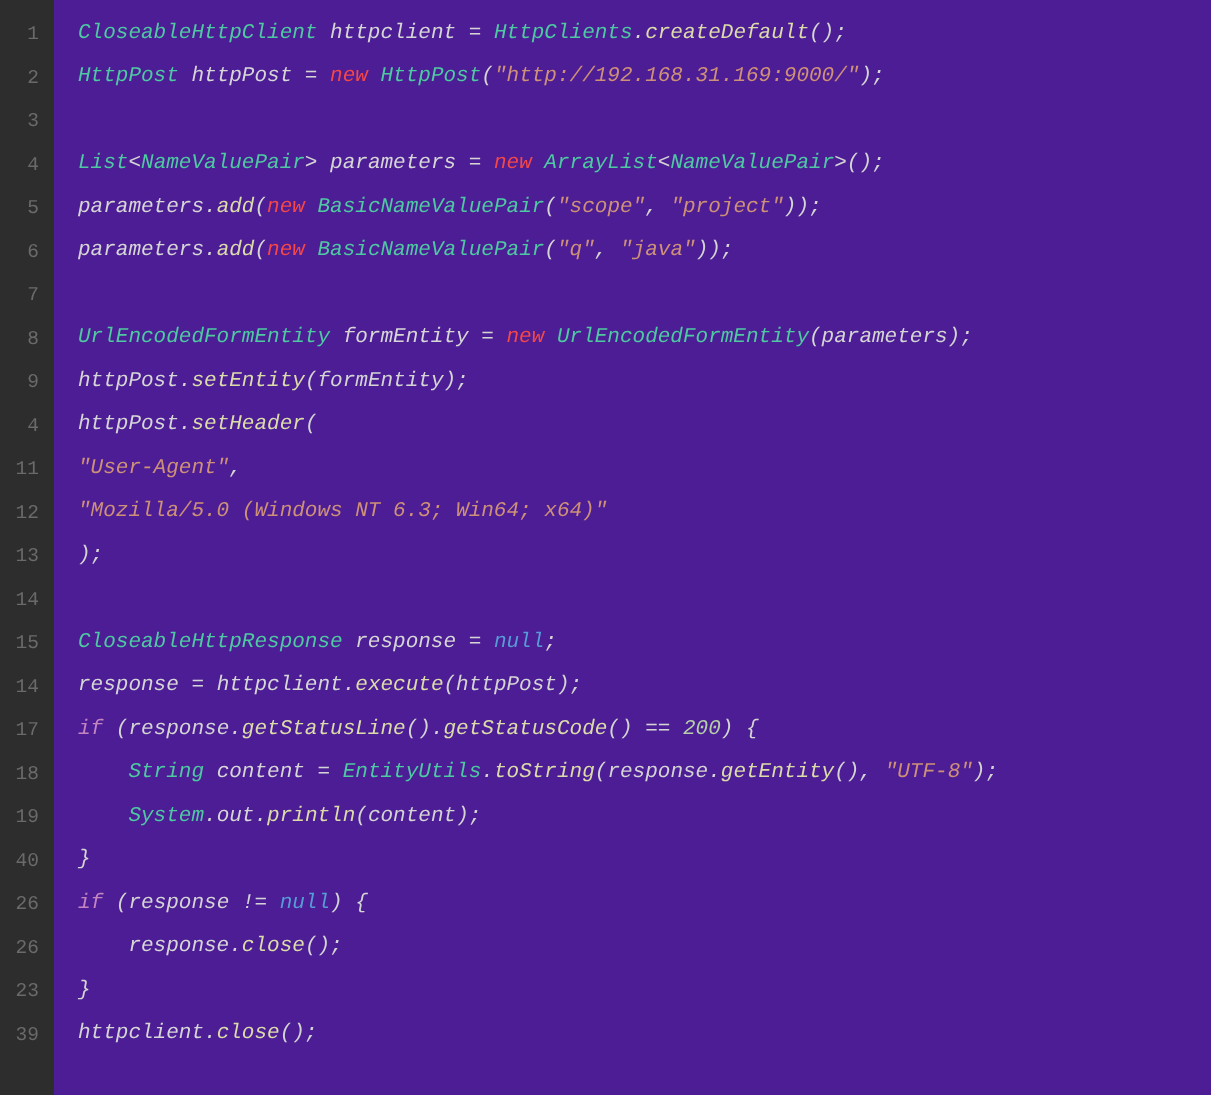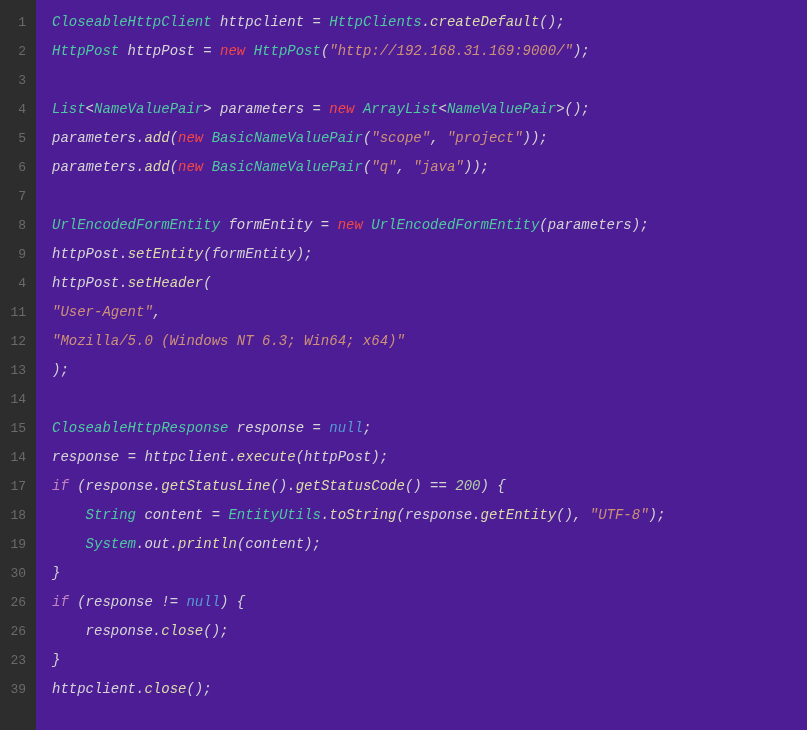--- a/index.html
+++ b/index.html
@@ -66,20 +66,20 @@
       <span class="ln">4</span>
       <span class="ln">11</span>
       <span class="ln">12</span>
       <span class="ln">13</span>
       <span class="ln">14</span>
       <span class="ln">15</span>
       <span class="ln">14</span>
       <span class="ln">17</span>
       <span class="ln">18</span>
       <span class="ln">19</span>
-      <span class="ln">30</span>
+      <span class="ln">40</span>
       <span class="ln">26</span>
       <span class="ln">26</span>
       <span class="ln">23</span>
       <span class="ln">39</span>
     </div>
   <div class="code"><span class="line"><span class="t-type">CloseableHttpClient</span><span class="t-default"> httpclient </span><span class="t-punct">= </span><span class="t-type">HttpClients</span><span class="t-punct">.</span><span class="t-method">createDefault</span><span class="t-punct">();</span></span><span class="line"><span class="t-type">HttpPost</span><span class="t-default"> httpPost </span><span class="t-punct">= </span><span class="t-new">new</span><span class="t-default"> </span><span class="t-type">HttpPost</span><span class="t-punct">(</span><span class="t-string">"http://192.168.31.169:9000/"</span><span class="t-punct">);</span></span><span class="line">&nbsp;</span><span class="line"><span class="t-type">List</span><span class="t-punct">&lt;</span><span class="t-type">NameValuePair</span><span class="t-punct">&gt; </span><span class="t-default">parameters </span><span class="t-punct">= </span><span class="t-new">new</span><span class="t-default"> </span><span class="t-type">ArrayList</span><span class="t-punct">&lt;</span><span class="t-type">NameValuePair</span><span class="t-punct">&gt;();</span></span><span class="line"><span class="t-default">parameters</span><span class="t-punct">.</span><span class="t-method">add</span><span class="t-punct">(</span><span class="t-new">new</span><span class="t-default"> </span><span class="t-type">BasicNameValuePair</span><span class="t-punct">(</span><span class="t-string">"scope"</span><span class="t-punct">, </span><span class="t-string">"project"</span><span class="t-punct">));</span></span><span class="line"><span class="t-default">parameters</span><span class="t-punct">.</span><span class="t-method">add</span><span class="t-punct">(</span><span class="t-new">new</span><span class="t-default"> </span><span class="t-type">BasicNameValuePair</span><span class="t-punct">(</span><span class="t-string">"q"</span><span class="t-punct">, </span><span class="t-string">"java"</span><span class="t-punct">));</span></span><span class="line">&nbsp;</span><span class="line"><span class="t-type">UrlEncodedFormEntity</span><span class="t-default"> formEntity </span><span class="t-punct">= </span><span class="t-new">new</span><span class="t-default"> </span><span class="t-type">UrlEncodedFormEntity</span><span class="t-punct">(parameters);</span></span><span class="line"><span class="t-default">httpPost</span><span class="t-punct">.</span><span class="t-method">setEntity</span><span class="t-punct">(formEntity);</span></span><span class="line"><span class="t-default">httpPost</span><span class="t-punct">.</span><span class="t-method">setHeader</span><span class="t-punct">(</span></span><span class="line"><span class="t-string">"User-Agent"</span><span class="t-punct">,</span></span><span class="line"><span class="t-string">"Mozilla/5.0 (Windows NT 6.3; Win64; x64)"</span></span><span class="line"><span class="t-punct">);</span></span><span class="line">&nbsp;</span><span class="line"><span class="t-type">CloseableHttpResponse</span><span class="t-default"> response </span><span class="t-punct">= </span><span class="t-null">null</span><span class="t-punct">;</span></span><span class="line"><span class="t-default">response </span><span class="t-punct">= </span><span class="t-default">httpclient</span><span class="t-punct">.</span><span class="t-method">execute</span><span class="t-punct">(httpPost);</span></span><span class="line"><span class="t-keyword">if</span><span class="t-default"> </span><span class="t-punct">(response.</span><span class="t-method">getStatusLine</span><span class="t-punct">().</span><span class="t-method">getStatusCode</span><span class="t-punct">() == </span><span class="t-number">200</span><span class="t-punct">) {</span></span><span class="line"><span class="t-default">    </span><span class="t-type">String</span><span class="t-default"> content </span><span class="t-punct">= </span><span class="t-type">EntityUtils</span><span class="t-punct">.</span><span class="t-method">toString</span><span class="t-punct">(response.</span><span class="t-method">getEntity</span><span class="t-punct">(), </span><span class="t-string">"UTF-8"</span><span class="t-punct">);</span></span><span class="line"><span class="t-default">    </span><span class="t-type">System</span><span class="t-punct">.</span><span class="t-default">out</span><span class="t-punct">.</span><span class="t-method">println</span><span class="t-punct">(content);</span></span><span class="line"><span class="t-punct">}</span></span><span class="line"><span class="t-keyword">if</span><span class="t-default"> </span><span class="t-punct">(response != </span><span class="t-null">null</span><span class="t-punct">) {</span></span><span class="line"><span class="t-default">    response</span><span class="t-punct">.</span><span class="t-method">close</span><span class="t-punct">();</span></span><span class="line"><span class="t-punct">}</span></span><span class="line"><span class="t-default">httpclient</span><span class="t-punct">.</span><span class="t-method">close</span><span class="t-punct">();</span></span></div>
 </div>
 
 </body></html>

